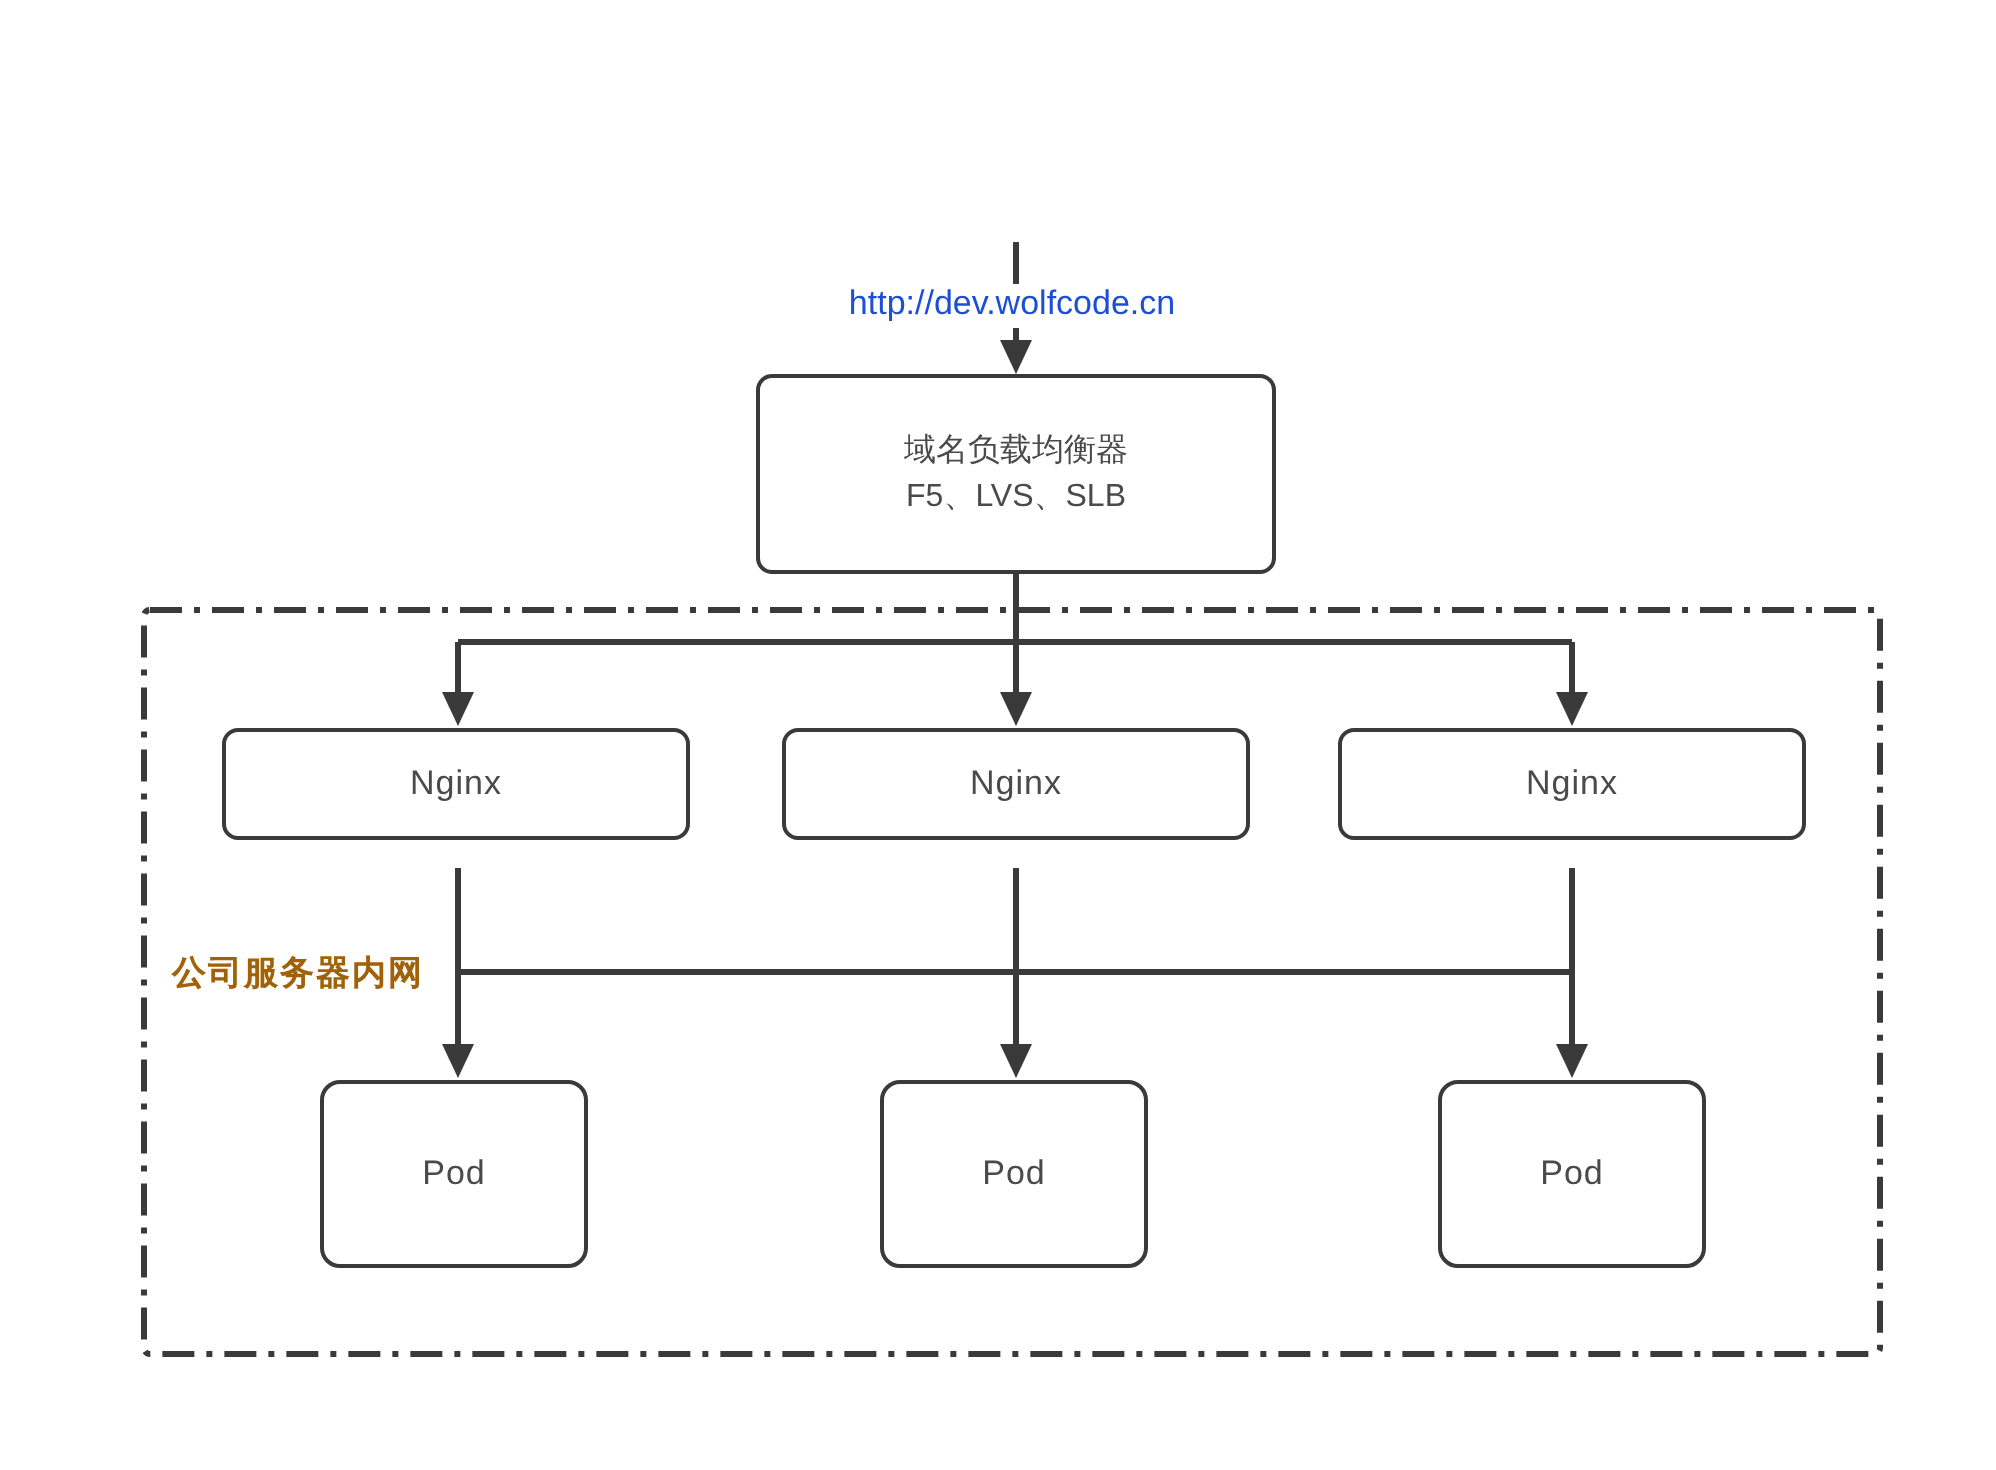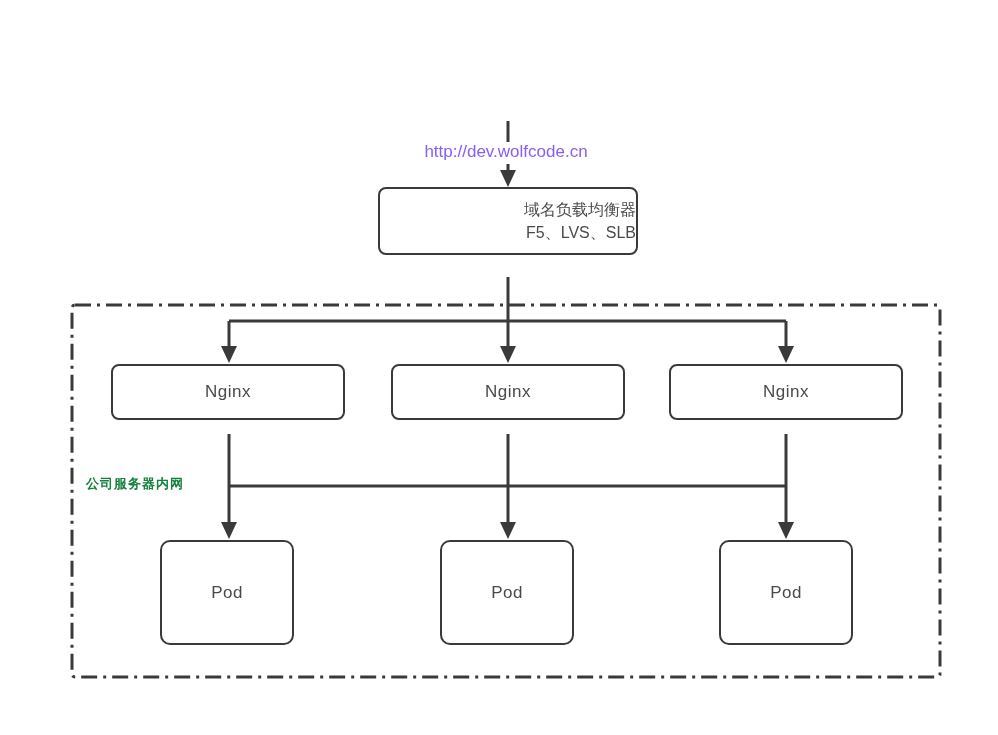--- a/index.html
+++ b/index.html
@@ -30,61 +30,60 @@
   .node-circle {
     left: 459px; top: 24px;
     width: 98px; height: 98px;
     border-radius: 50%;
     border-width: 3px;
     font-size: 17px;
     letter-spacing: 1px;
   }
   .node-lb {
     left: 378px; top: 187px;
-    width: 260px; height: 68px;
+    width: 260px; height: 100px;
     border-radius: 8px;
     font-size: 16px;
     line-height: 1.45;
     flex-direction: column;
-    align-items: flex-end;
   }
   .node-nginx {
     width: 234px; height: 56px;
     border-radius: 8px;
     font-size: 17px;
     letter-spacing: 0.5px;
   }
   .nginx-1 { left: 111px; top: 364px; }
   .nginx-2 { left: 391px; top: 364px; }
   .nginx-3 { left: 669px; top: 364px; }
   .node-pod {
-    width: 134px; height: 105px;
+    width: 134px; height: 94px;
     border-radius: 10px;
     font-size: 17px;
     letter-spacing: 0.5px;
   }
   .pod-1 { left: 160px; top: 540px; }
   .pod-2 { left: 440px; top: 540px; }
   .pod-3 { left: 719px; top: 540px; }
   .url-label {
     position: absolute;
     left: 506px; top: 142px;
     transform: translateX(-50%);
     font-size: 17px;
-    color: #8b5cf6;
+    color: #1d4ed8;
     background: #ffffff;
     padding: 0 4px;
     white-space: nowrap;
   }
   .intranet-label {
     position: absolute;
     left: 86px; top: 475px;
-    font-size: 13px;
+    font-size: 17px;
     font-weight: 600;
-    color: #15803d;
+    color: #a16207;
     letter-spacing: 1px;
     background: #ffffff;
     white-space: nowrap;
   }
 </style>
 </head>
 <body>
 
 <div class="canvas">
 

